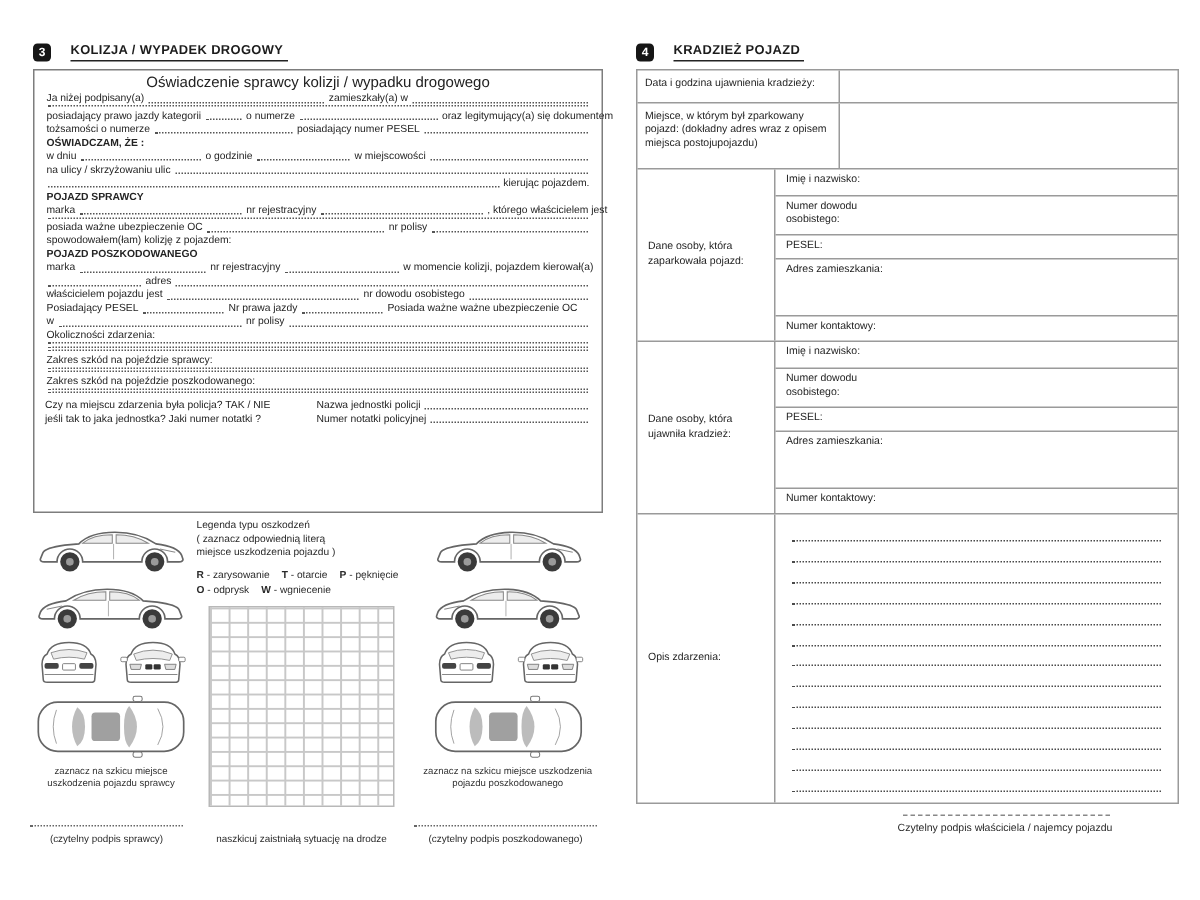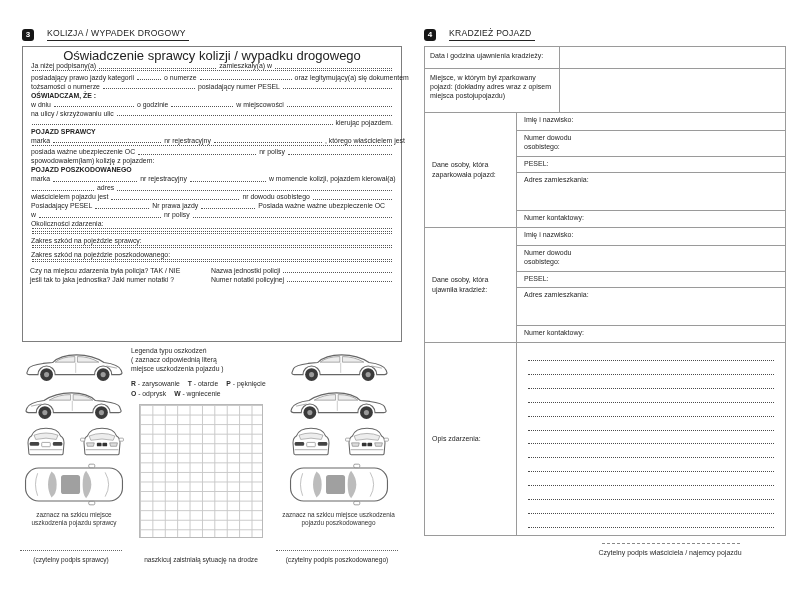--- a/index.html
+++ b/index.html
@@ -1,26 +1,26 @@
 <!DOCTYPE html>
 <html><head>
 <meta charset="utf-8">
 <style>
   html,body{margin:0;padding:0;}
   body{width:800px;height:600px;background:#ffffff;position:relative;overflow:hidden;
        font-family:"Liberation Sans","DejaVu Sans",sans-serif;color:#1c1c1c;}
   .sec-header{position:absolute;display:flex;align-items:center;gap:13px;}
   .badge{width:12px;height:12px;background:#161616;color:#fff;border-radius:3px;
          display:flex;align-items:center;justify-content:center;font-size:8px;font-weight:700;flex:0 0 auto;}
-  .sec-title{font-size:8.6px;font-weight:400;letter-spacing:.25px;border-bottom:1.2px solid #232323;padding:0 3px 2px 0;}
+  .sec-title{font-size:8.6px;font-weight:700;letter-spacing:.25px;border-bottom:1.2px solid #232323;padding:0 3px 2px 0;}
 
   
   #collision-box{position:absolute;left:22px;top:46px;width:380px;height:296px;border:1px solid #7d7d7d;
                  box-sizing:border-box;padding:3px 7px 2px;background:#fff;}
-  .form-heading{text-align:center;font-size:13px;line-height:11px;color:#222;}
+  .form-heading{text-align:center;font-size:10px;line-height:11px;color:#222;}
   .fline{display:flex;align-items:flex-end;font-size:6.9px;line-height:9px;white-space:nowrap;color:#242424;}
   .ftxt{padding:0 1px;}
   .fb{font-weight:700;}
   .dots{flex:1 1 auto;border-bottom:1px dotted #555;margin:0 2px 1.5px;min-width:6px;height:0;}
   .dots.fixed{flex:0 0 auto;}
   .police{display:flex;font-size:6.9px;line-height:9px;margin-top:2px;color:#242424;}
   .police-q{width:180px;flex:0 0 auto;}
   .police-f{flex:1 1 auto;display:flex;flex-direction:column;}
   .pfline{display:flex;align-items:flex-end;}
 

